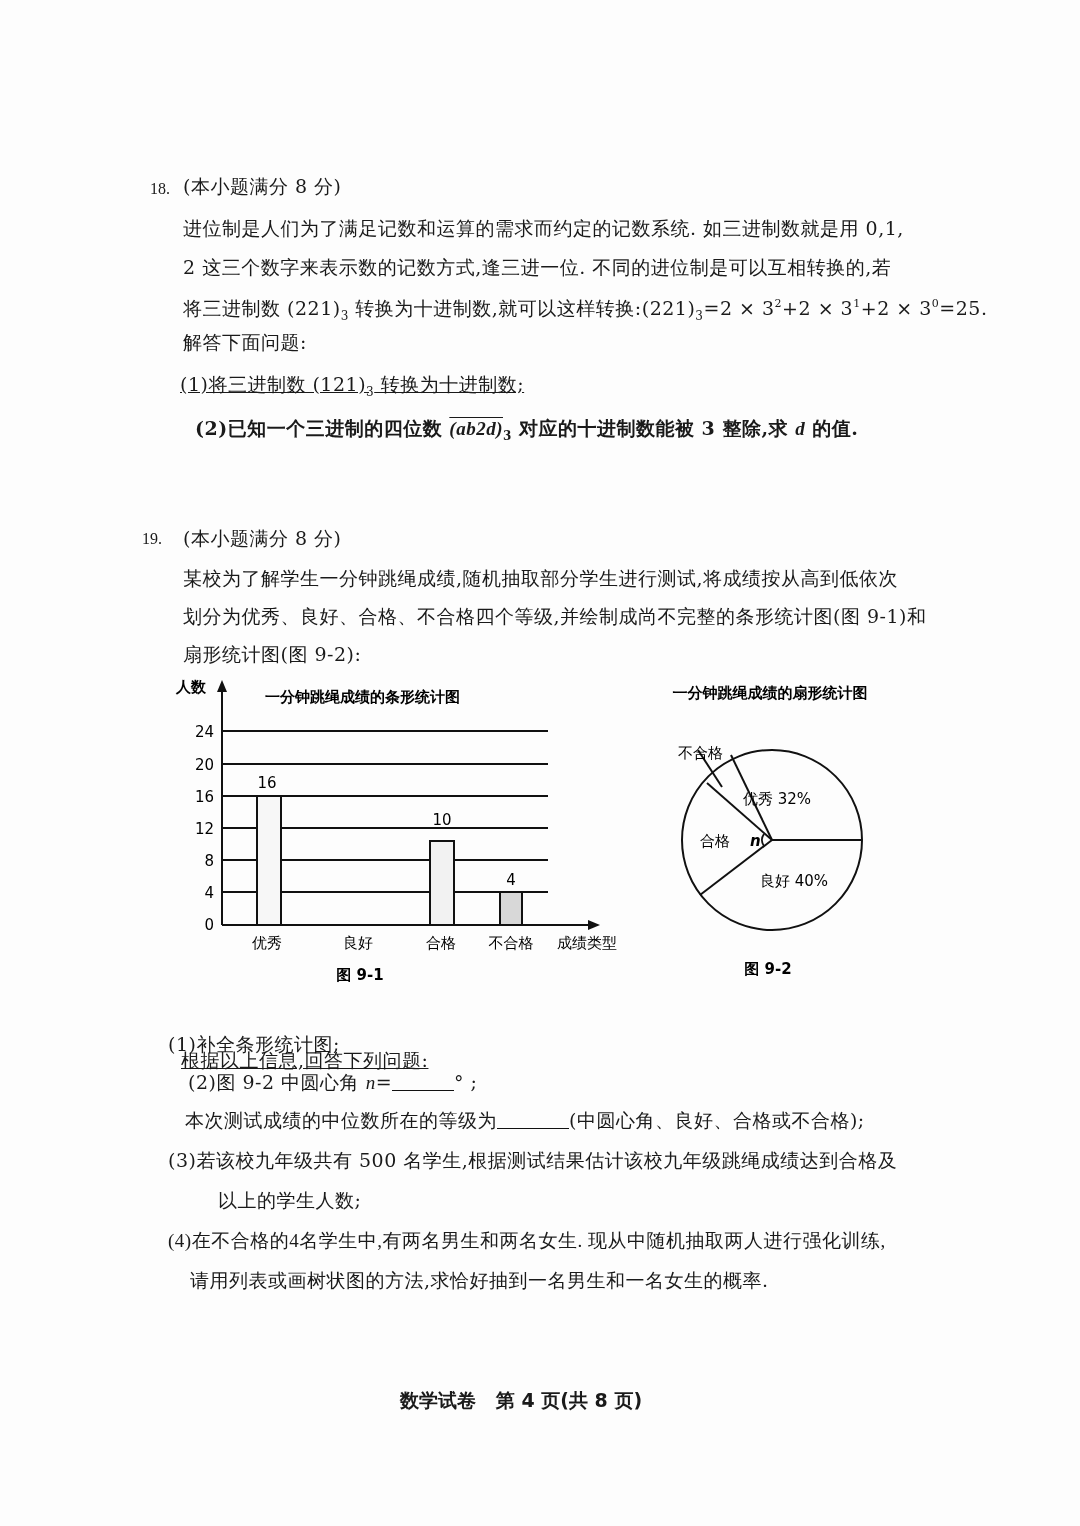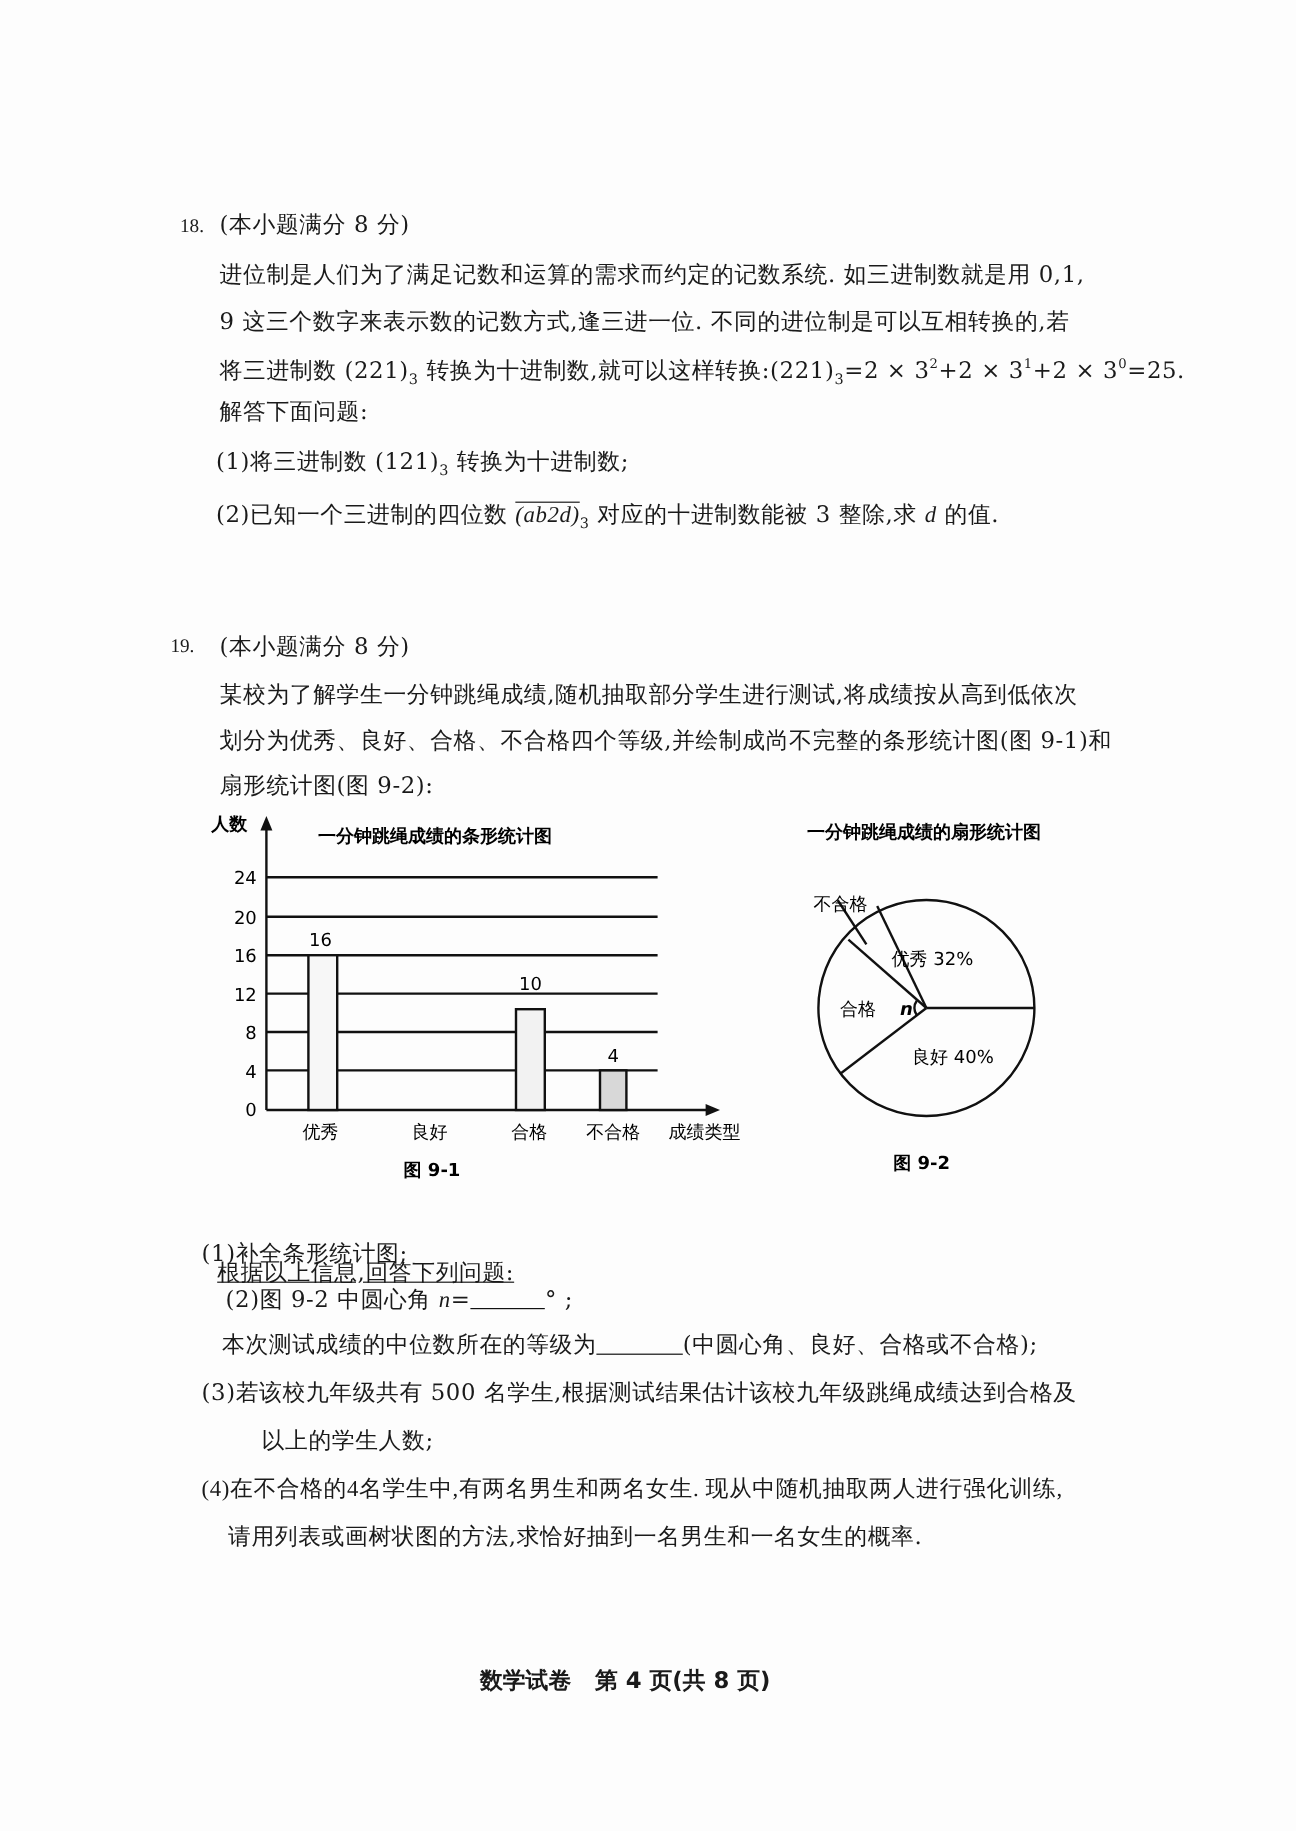--- a/index.html
+++ b/index.html
@@ -15,29 +15,29 @@
   .blank{display:inline-block;border-bottom:1.5px solid #111;height:18px;vertical-align:-2px;}
   svg text{font-family:"DejaVu Sans","Liberation Sans",sans-serif;}
   .footer{font-size:19px;font-weight:bold;font-family:"DejaVu Sans","Liberation Sans",sans-serif;}
 </style>
 </head>
 <body>
 
 <div class="abs qnum" style="left:150px;top:180px;">18.</div>
 <div class="abs txt" style="left:183px;top:174px;">(本小题满分 8 分)</div>
 <div class="abs txt" style="left:183px;top:216px;">进位制是人们为了满足记数和运算的需求而约定的记数系统. 如三进制数就是用 0,1,</div>
-<div class="abs txt" style="left:183px;top:255px;">9 这三个数字来表示数的记数方式,逢三进一位. 不同的进位制是可以互相转换的,若</div>
+<div class="abs txt" style="left:183px;top:255px;">2 这三个数字来表示数的记数方式,逢三进一位. 不同的进位制是可以互相转换的,若</div>
 <div class="abs txt" style="left:183px;top:296px;">
   <span>将三进制数 (221)</span><span class="sub">3</span><span> 转换为十进制数,就可以这样转换:(221)</span><span class="sub">3</span><span>=2 × 3</span><span class="sup">2</span><span>+2 × 3</span><span class="sup">1</span><span>+2 × 3</span><span class="sup">0</span><span>=25.</span>
 </div>
 <div class="abs txt" style="left:183px;top:330px;">解答下面问题:</div>
-<div class="abs txt" style="left:180px;top:372px;">
+<div class="abs txt" style="left:180px;top:372px;text-decoration:underline;">
   <span>(1)将三进制数 (121)</span><span class="sub">3</span><span> 转换为十进制数;</span>
 </div>
-<div class="abs txt" style="left:180px;top:416px;">
+<div class="abs txt" style="left:195px;top:416px;font-weight:bold;">
   <span>(2)已知一个三进制的四位数 </span><span class="it over">(ab2d)</span><span class="sub">3</span><span> 对应的十进制数能被 3 整除,求 </span><span class="it">d</span><span> 的值.</span>
 </div>
 
 <div class="abs qnum" style="left:142px;top:530px;">19.</div>
 <div class="abs txt" style="left:183px;top:526px;">(本小题满分 8 分)</div>
 <div class="abs txt" style="left:183px;top:566px;">某校为了解学生一分钟跳绳成绩,随机抽取部分学生进行测试,将成绩按从高到低依次</div>
 <div class="abs txt" style="left:183px;top:604px;">划分为优秀、良好、合格、不合格四个等级,并绘制成尚不完整的条形统计图(图 9-1)和</div>
 <div class="abs txt" style="left:183px;top:642px;">扇形统计图(图 9-2):</div>
 
 <svg class="abs" style="left:170px;top:672px;" width="470" height="320" viewBox="0 0 470 320">

